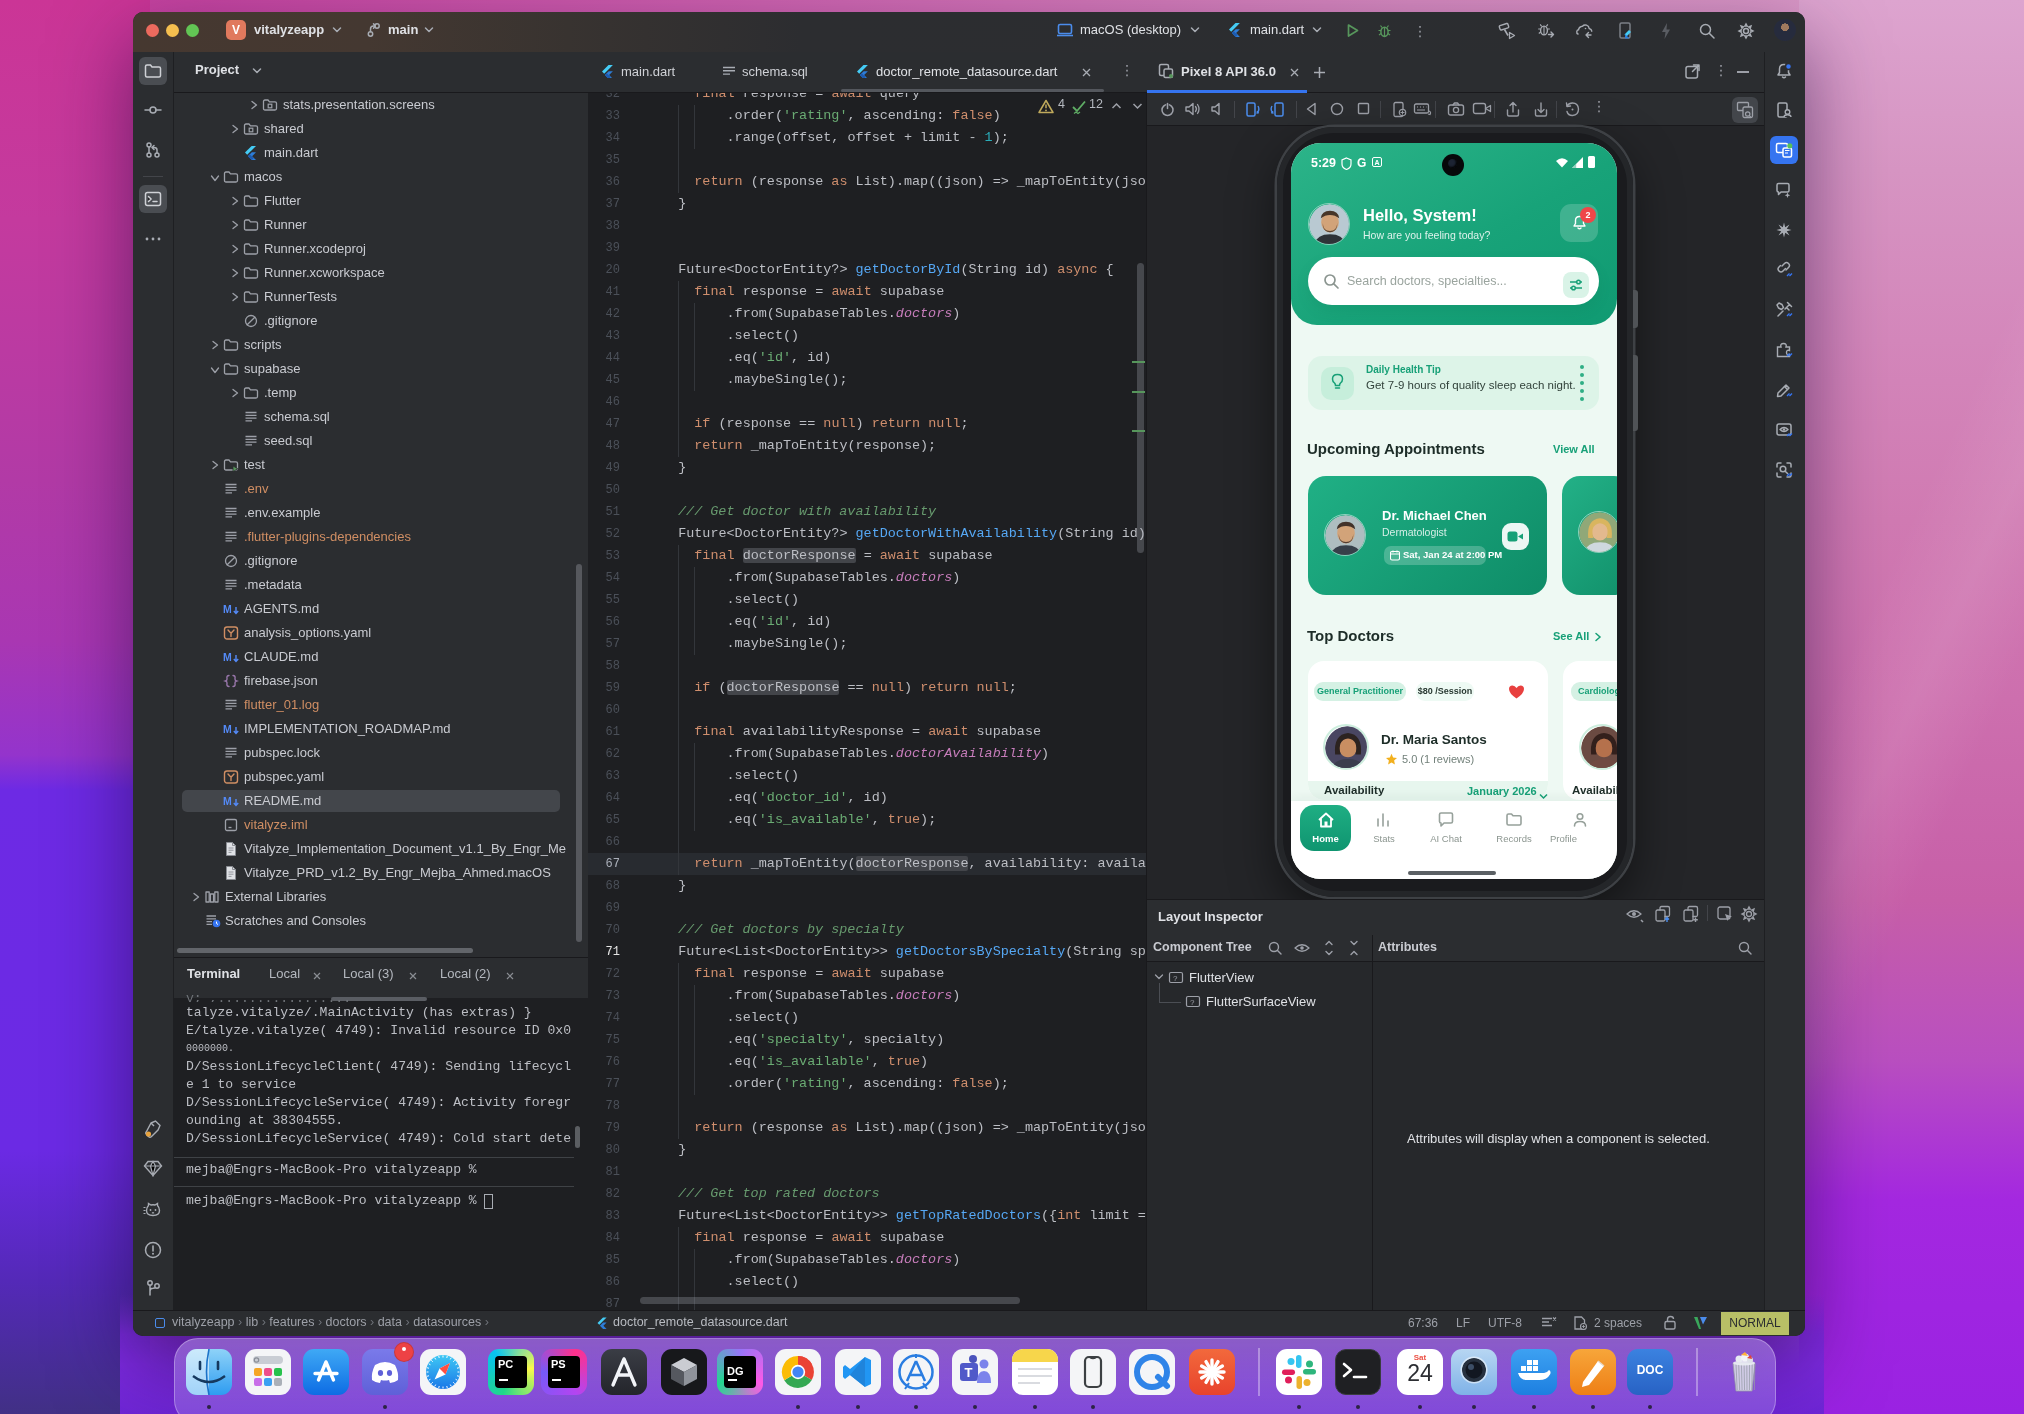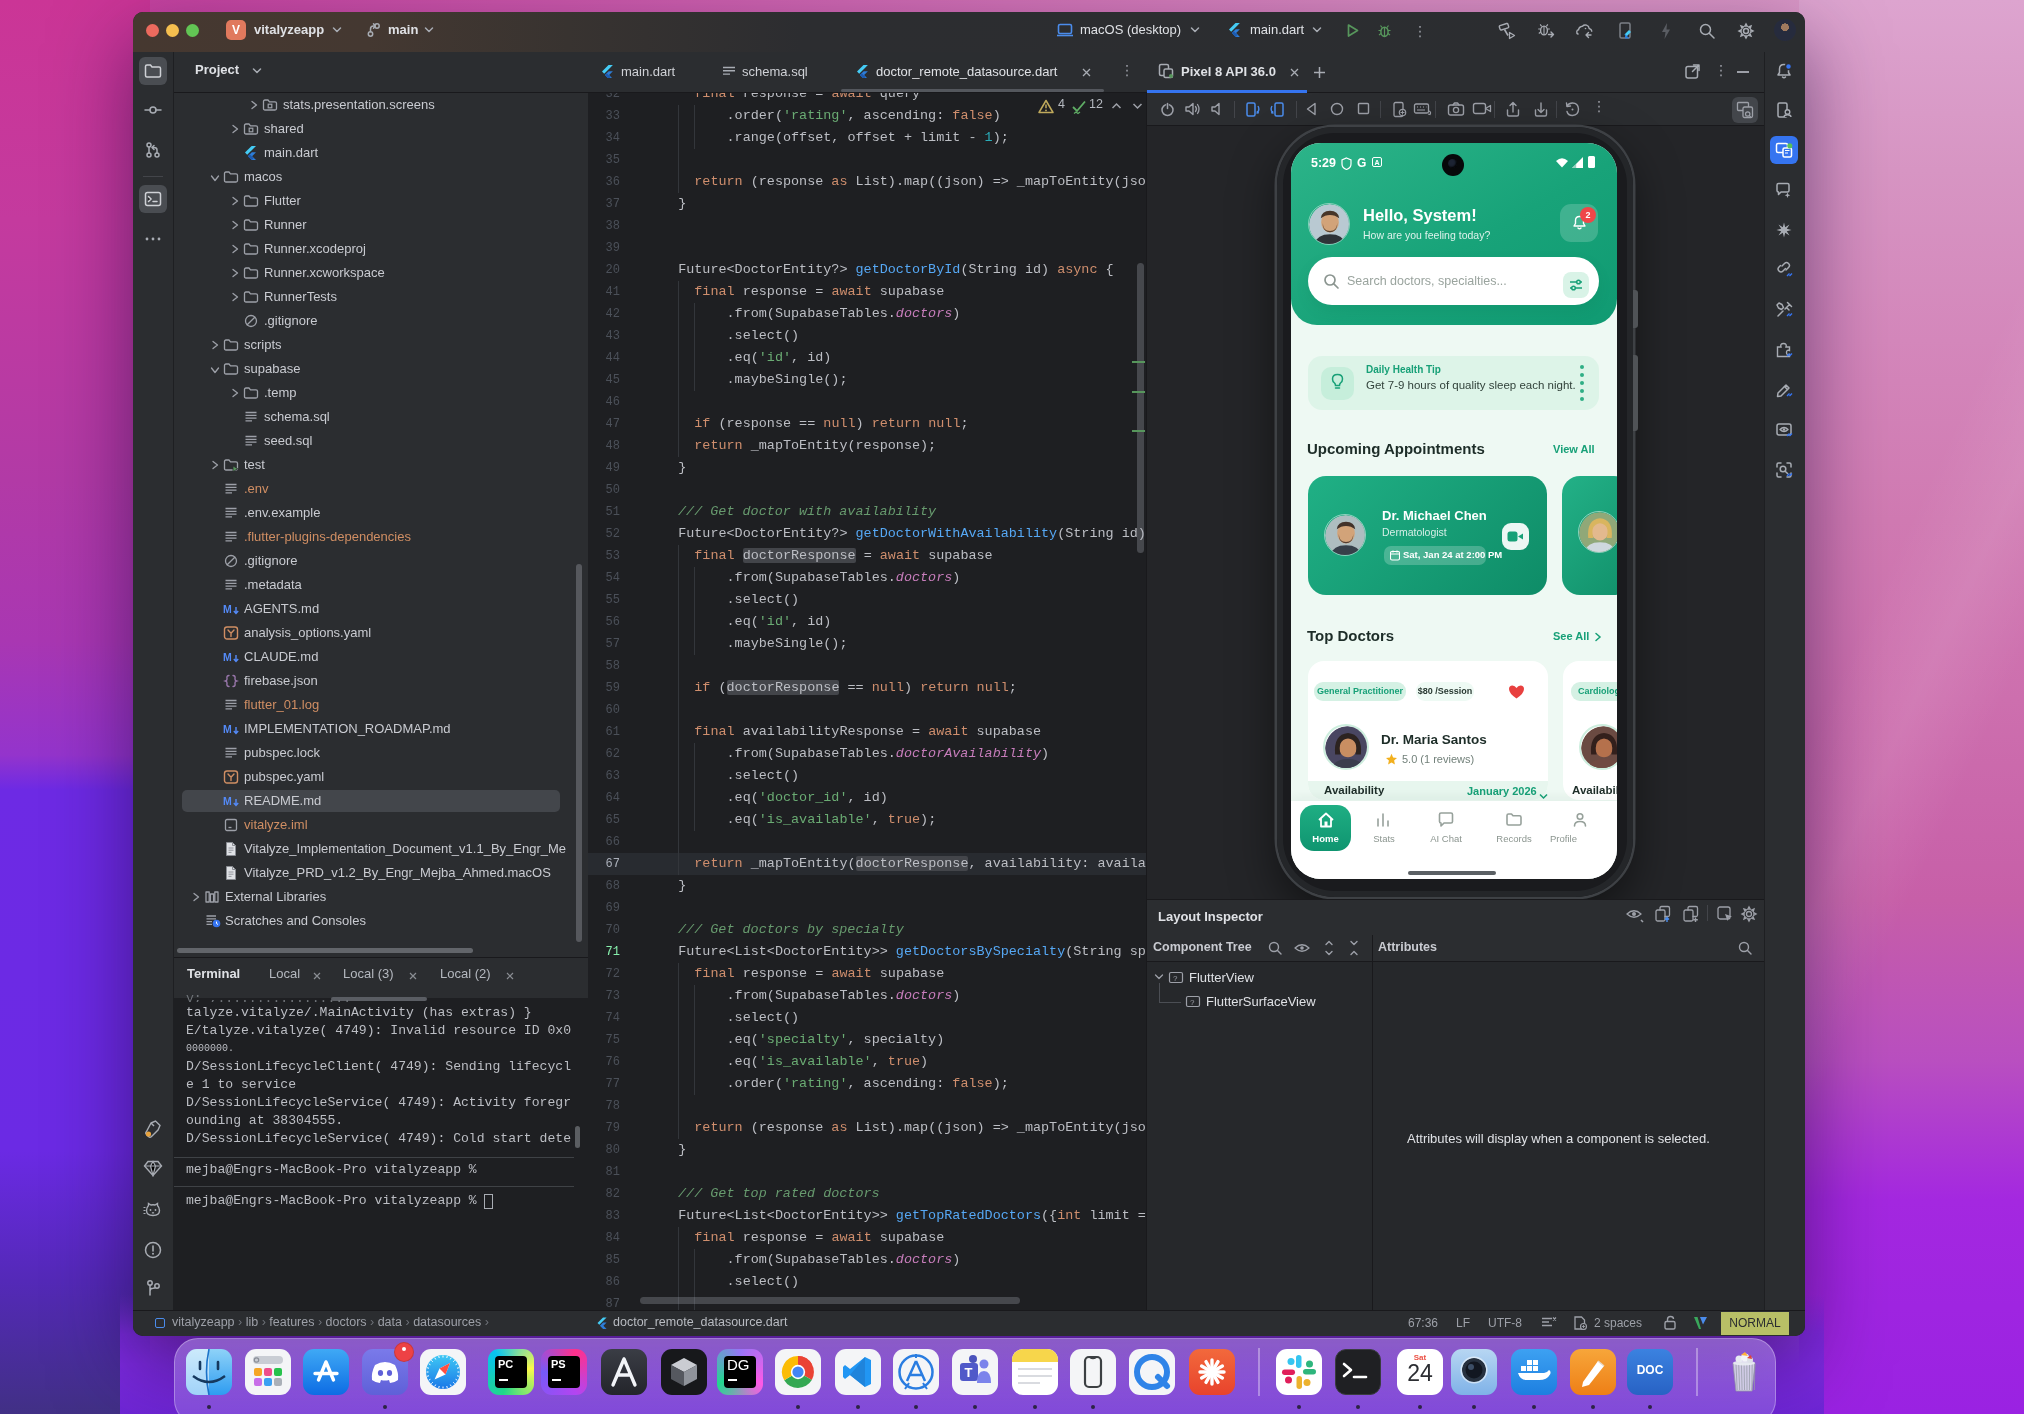--- a/index.html
+++ b/index.html
@@ -788,21 +788,21 @@
     <div class="ln" style="left:0;top:716px;color:#4b5059">65</div>
     <div class="cl" style="left:74px;top:716px">        .eq(<span class="s">'is_available'</span>, <span class="k">true</span>);</div>
     <div class="ln" style="left:0;top:738px;color:#4b5059">66</div>
     <div class="ln" style="left:0;top:760px;color:#a9aeb8">67</div>
     <div class="cl" style="left:74px;top:760px">    <span class="k">return</span> _mapToEntity(<span class="hl">doctorResponse</span>, availability: availabilityResponse);</div>
     <div class="ln" style="left:0;top:782px;color:#4b5059">68</div>
     <div class="cl" style="left:74px;top:782px">  }</div>
     <div class="ln" style="left:0;top:804px;color:#4b5059">69</div>
     <div class="ln" style="left:0;top:826px;color:#4b5059">70</div>
     <div class="cl" style="left:74px;top:826px;left:90px"><span class="cm">/// Get doctors by specialty</span></div>
-    <div class="ln" style="left:0;top:848px;color:#86efac">71</div>
+    <div class="ln" style="left:0;top:848px;color:#e5e5e5">71</div>
     <div class="cl" style="left:74px;top:848px">  Future&lt;List&lt;DoctorEntity&gt;&gt; <span class="fn">getDoctorsBySpecialty</span>(String specialty)  {</div>
     <div class="ln" style="left:0;top:870px;color:#4b5059">72</div>
     <div class="cl" style="left:74px;top:870px">    <span class="k">final</span> response = <span class="k">await</span> supabase</div>
     <div class="ln" style="left:0;top:892px;color:#4b5059">73</div>
     <div class="cl" style="left:74px;top:892px">        .from(SupabaseTables.<span class="pp">doctors</span>)</div>
     <div class="ln" style="left:0;top:914px;color:#4b5059">74</div>
     <div class="cl" style="left:74px;top:914px">        .select()</div>
     <div class="ln" style="left:0;top:936px;color:#4b5059">75</div>
     <div class="cl" style="left:74px;top:936px">        .eq(<span class="s">'specialty'</span>, specialty)</div>
     <div class="ln" style="left:0;top:958px;color:#4b5059">76</div>
@@ -1395,21 +1395,21 @@
 <div class="dki" style="left:661px;background:#17181b">
     <svg width="46" height="46" viewBox="0 0 46 46" style="">
       <path d="M23 9 L36 16 L36 30 L23 37 L10 30 L10 16 Z" fill="#2a2c31"></path>
       <path d="M23 9 L36 16 L23 23 L10 16 Z" fill="#caccd2"></path>
       <path d="M36 16 L36 30 L23 37 L23 23 Z" fill="#8f939b"></path>
       <path d="M10 16 L23 23 L23 37 L10 30 Z" fill="#55585f"></path>
     </svg>
   </div>
 <div class="dki" style="left:717px;background:conic-gradient(from 240deg,#22d88f,#9775f8,#ff59e6,#22d88f)">
     <div style="position:absolute;left:7px;top:7px;width:32px;height:32px;background:#000;border-radius:4px"></div>
-    <div style="position:absolute;left:10px;top:7px;color:#fff;font-weight:400;font-size:15px;font-family:'Liberation Sans'">DG</div>
+    <div style="position:absolute;left:10px;top:16px;color:#fff;font-weight:700;font-size:11px;font-family:'Liberation Sans'">DG</div>
     <div style="position:absolute;left:11px;top:30px;width:9px;height:2px;background:#fff"></div>
   </div>
 <div class="dki" style="left:775px;background:#f4f5f7">
     <svg width="46" height="46" viewBox="0 0 46 46">
       <circle cx="23" cy="23" r="16" fill="#fff"></circle>
       <path d="M23 23 L23 7 A16 16 0 0 1 36.8 31 Z" fill="#ea4335"></path>
       <path d="M23 23 L36.8 31 A16 16 0 0 1 9.2 31.2 Z" fill="#34a853"></path>
       <path d="M23 23 L9.2 31.2 A16 16 0 0 1 23 7 Z" fill="#fbbc05"></path>
       <path d="M23 7 A16 16 0 0 1 36.8 15 L23 15 Z" fill="#ea4335"></path>
       <circle cx="23" cy="23" r="7.2" fill="#fff"></circle>

